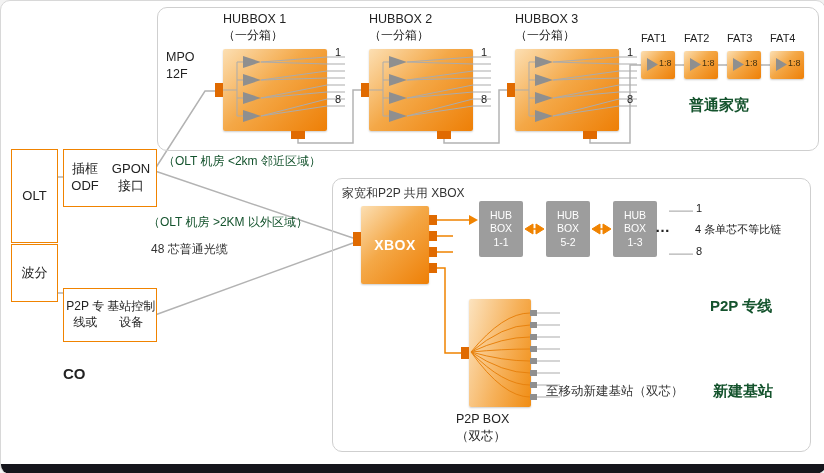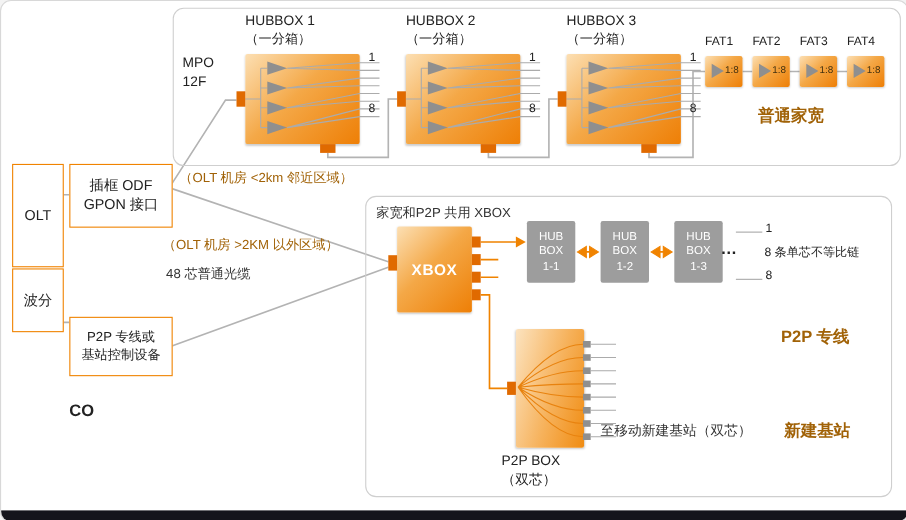--- a/index.html
+++ b/index.html
@@ -1,31 +1,31 @@
 <!DOCTYPE html>
 <html><head>
 <meta charset="utf-8">
 <style>
   html,body{margin:0;padding:0;background:#f3f3f3;}
   .canvas{position:relative;width:824px;height:473px;background:#fff;border:1px solid #d8d8d8;
     border-radius:10px;overflow:hidden;font-family:"Liberation Sans",sans-serif;color:#222;}
   svg.layer{position:absolute;left:0;top:0;pointer-events:none;}
   .under{z-index:0;} .over{z-index:2;}
   .region{position:absolute;border:1.5px solid #cfcfcf;border-radius:10px;background:transparent;z-index:0;}
-  .obox{position:absolute;background:#fff;border:1px solid #F08300;display:flex;flex-direction:column;
+  .obox{position:absolute;background:#fff;border:1px solid #F08300;display:flex;flex-direction:row;
     align-items:center;justify-content:center;font-size:13px;line-height:1.3;text-align:center;z-index:1;}
   .gradbox{position:absolute;z-index:1;border-radius:2px;
     background:linear-gradient(135deg,#FCDFB3 0%,#F4A847 45%,#EE7F06 100%);
     box-shadow:0 1px 2px rgba(0,0,0,.2);}
   .gray-box{position:absolute;z-index:1;background:#9D9D9D;color:#fff;border-radius:2px;
     display:flex;flex-direction:column;align-items:center;justify-content:center;
     font-size:10.5px;line-height:1.3;}
   .lbl{position:absolute;z-index:3;white-space:nowrap;}
   .c{text-align:left;}
-  .orange{color:#a16207;}
+  .orange{color:#14532d;}
   .bold{font-weight:bold;}
   .footer{position:absolute;left:0;right:0;bottom:0;height:10px;background:#15151C;z-index:4;}
 </style>
 </head>
 <body>
 
 <div class="canvas">
 
   <svg class="layer under" width="824" height="473" viewBox="0 0 824 473" xmlns="http://www.w3.org/2000/svg" xmlns:xlink="http://www.w3.org/1999/xlink">
     <g stroke="#B3B3B3" stroke-width="1.5" fill="none">
@@ -114,32 +114,32 @@
   </div>
 
   <div class="gray-box" style="left:478px;top:200px;width:44px;height:56px">
     <div>HUB</div>
     <div>BOX</div>
     <div>1-1</div>
   </div>
   <div class="gray-box" style="left:545px;top:200px;width:44px;height:56px">
     <div>HUB</div>
     <div>BOX</div>
-    <div>1-2</div>
+    <div>5-2</div>
   </div>
   <div class="gray-box" style="left:612px;top:200px;width:44px;height:56px">
     <div>HUB</div>
     <div>BOX</div>
     <div>1-3</div>
   </div>
 
   <div class="lbl bold" style="left:654px;top:217px;font-size:15px">…</div>
   <div class="lbl" style="left:695px;top:201px;font-size:11px">1</div>
   <div class="lbl" style="left:695px;top:244px;font-size:11px">8</div>
-  <div class="lbl" style="left:694px;top:221px;font-size:11px">8 条单芯不等比链</div>
+  <div class="lbl" style="left:694px;top:221px;font-size:11px">4 条单芯不等比链</div>
 
   <div class="gradbox" style="left:468px;top:298px;width:62px;height:108px;background:linear-gradient(105deg,#FCE3BF 0%,#F6B15A 55%,#F08C12 100%)"></div>
   <div class="lbl c" style="left:455px;top:410px;width:90px;font-size:12.5px;line-height:1.35">
     <div>P2P BOX</div>
     <div>（双芯）</div>
   </div>
 
   <div class="lbl bold orange" style="left:709px;top:296px;font-size:15px">P2P 专线</div>
   <div class="lbl" style="left:545px;top:382px;font-size:12.5px;color:#333">至移动新建基站（双芯）</div>
   <div class="lbl bold orange" style="left:712px;top:381px;font-size:15px">新建基站</div>

